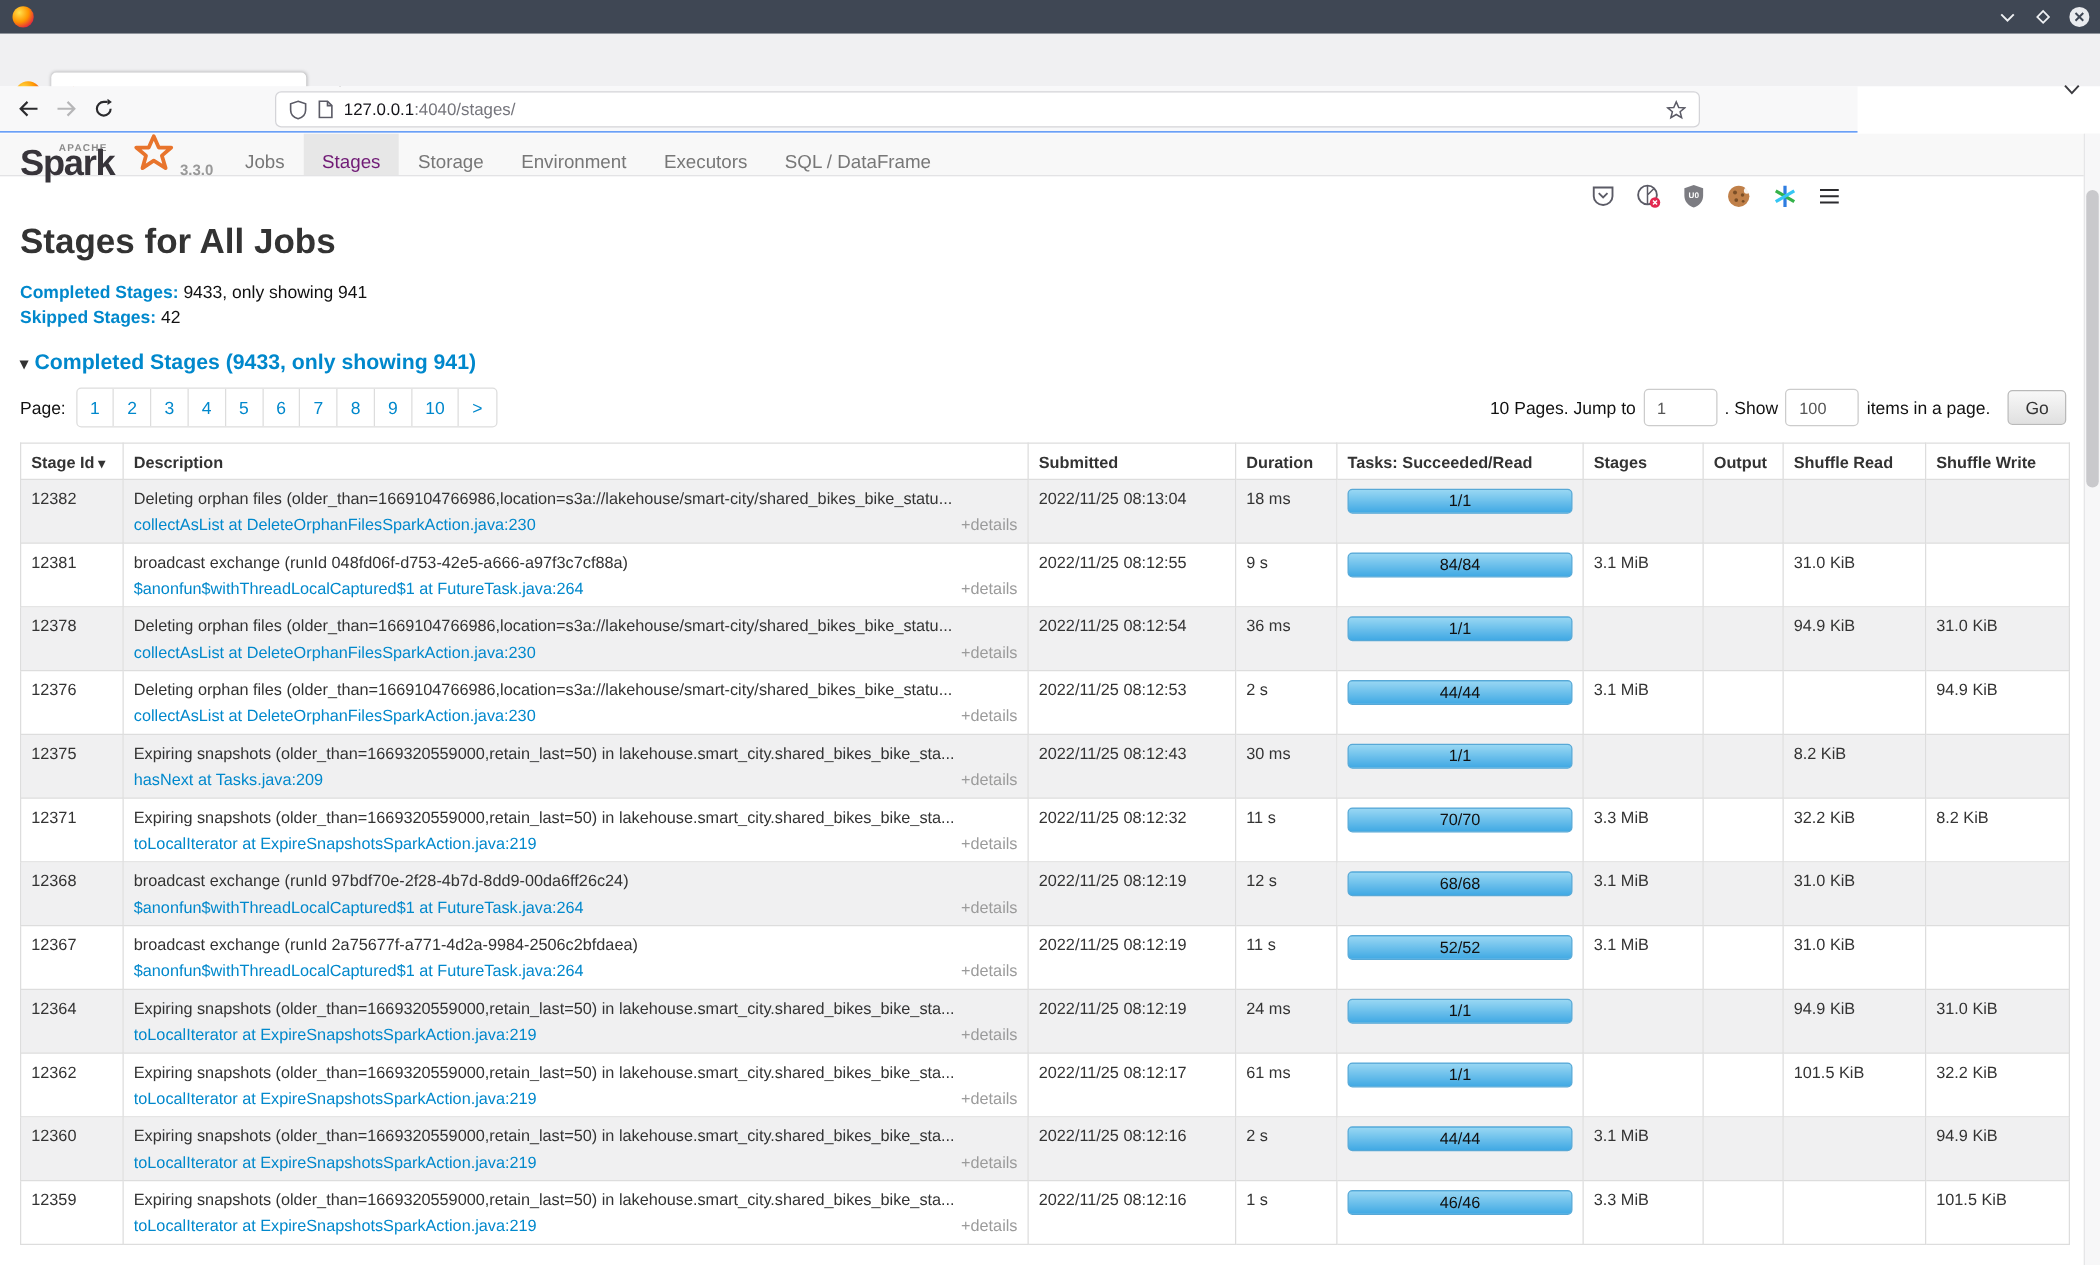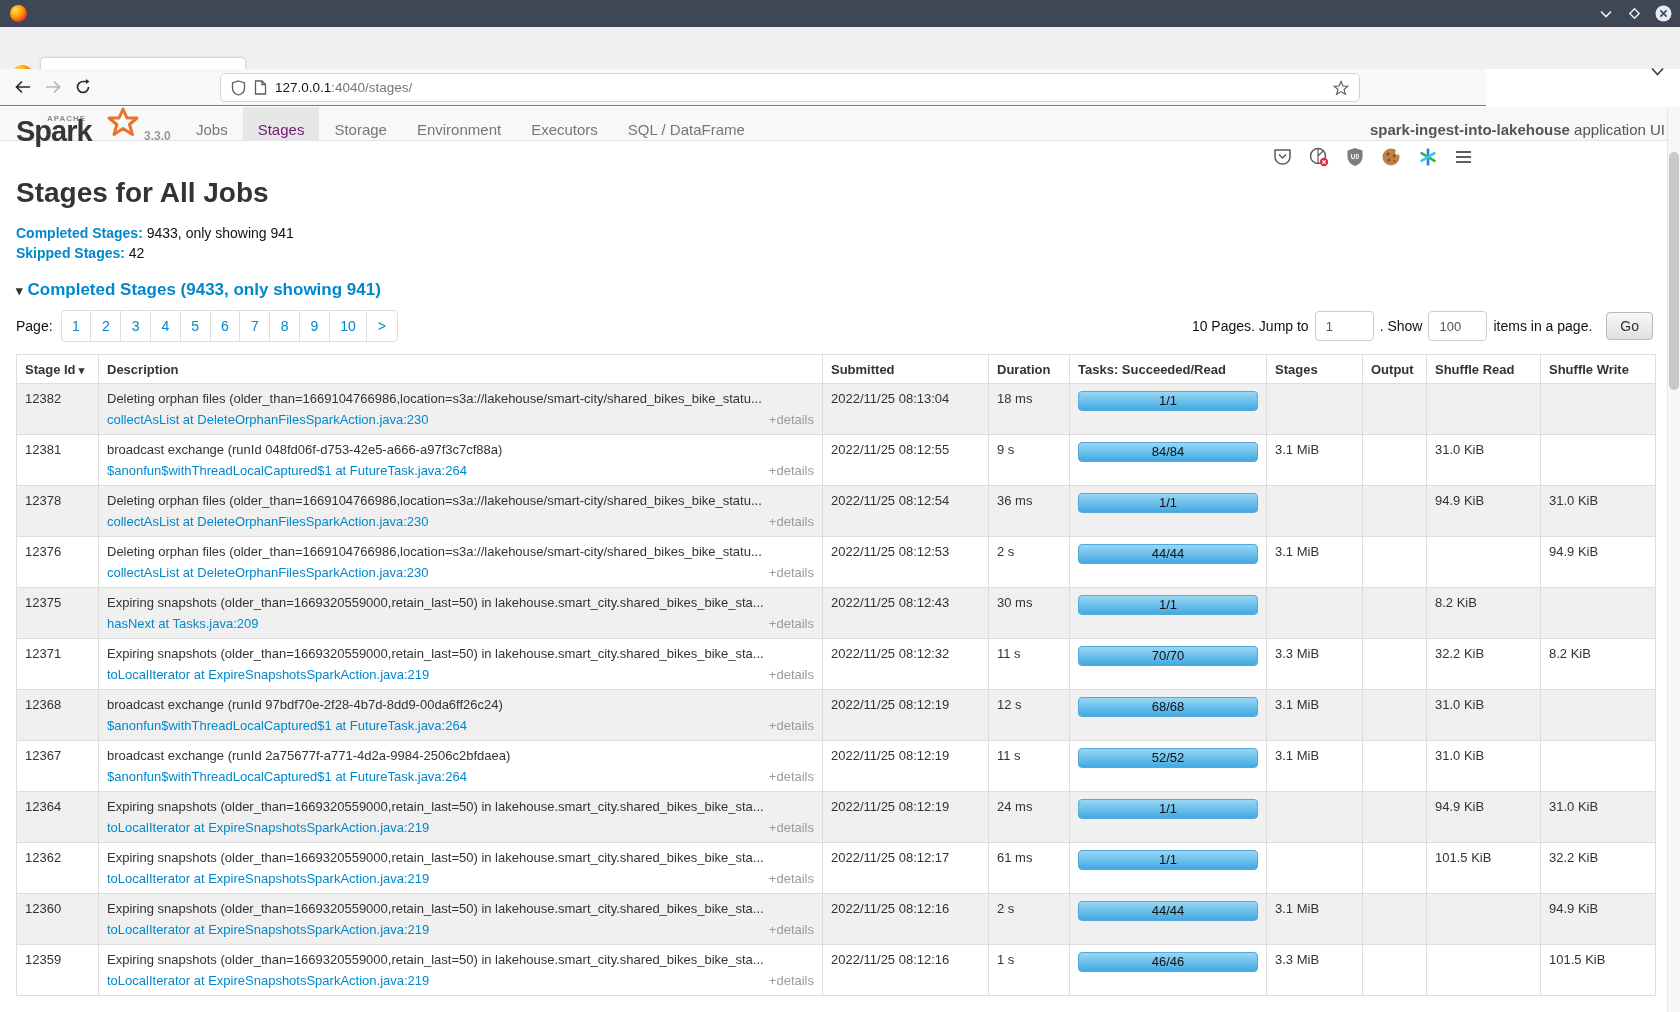--- a/index.html
+++ b/index.html
@@ -227,21 +227,20 @@
     <span class="brand-ver">3.3.0</span>
   </div>
   <div class="nav-items" id="spark-nav">
       <div class="nav-item">Jobs</div>
       <div class="nav-item active">Stages</div>
       <div class="nav-item">Storage</div>
       <div class="nav-item">Environment</div>
       <div class="nav-item">Executors</div>
       <div class="nav-item">SQL / DataFrame</div>
     </div>
-  <div class="app-id"><b>spark-ingest-into-lakehouse</b><span> application UI</span></div>
 </div>
 
 <div class="content">
   <h1 class="page-title">Stages for All Jobs</h1>
 
   <div class="summary">
     <div><a href="#">Completed Stages:</a><span> 9433, only showing 941</span></div>
     <div><a href="#">Skipped Stages:</a><span> 42</span></div>
   </div>
 

